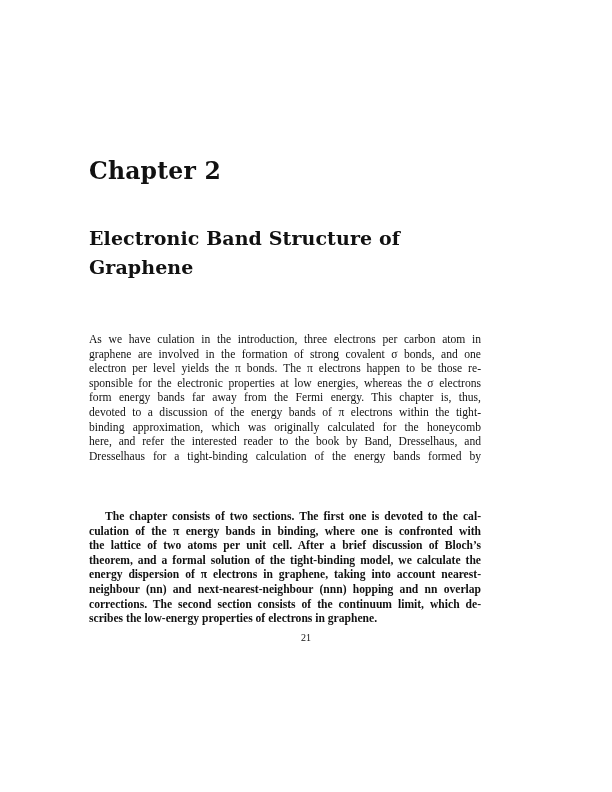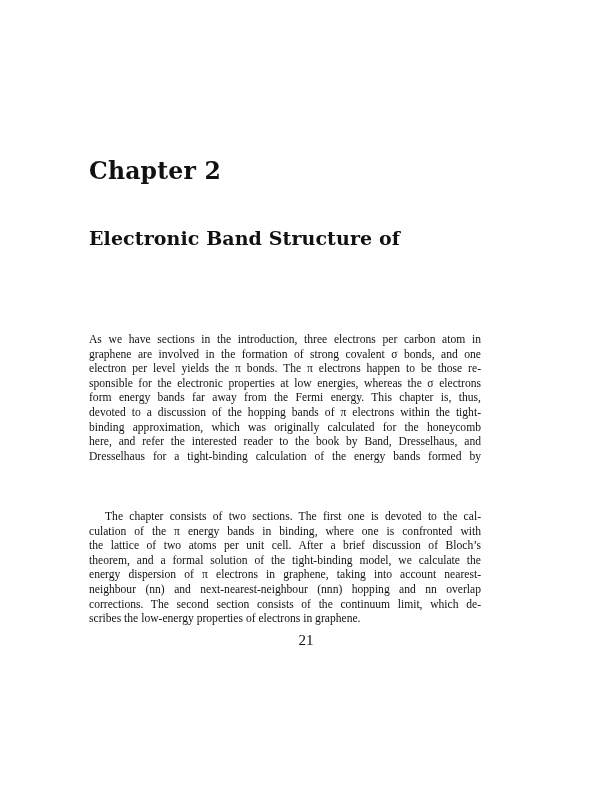--- a/index.html
+++ b/index.html
@@ -2,43 +2,44 @@
 <html><head>
   <meta charset="utf-8">
   <style>
     html, body { margin: 0; padding: 0; background: #ffffff; }
     body { width: 612px; height: 792px; position: relative; overflow: hidden; font-family: "DejaVu Serif", "Liberation Serif", serif; color: #111; }
     .page { position: absolute; left: 0; top: 0; width: 612px; height: 792px; background: #fff; }
     .chapter-label { position: absolute; left: 89px; top: 157px; font-family: "DejaVu Serif", serif; font-weight: bold; font-size: 23.5px; letter-spacing: 0.2px; margin: 0; }
     .chapter-title { position: absolute; left: 89px; top: 224px; width: 420px; font-family: "DejaVu Serif", serif; font-weight: bold; font-size: 19px; line-height: 29px; margin: 0; letter-spacing: 0.1px; }
     .body-text { position: absolute; left: 89px; width: 392px; font-family: "Liberation Serif", serif; font-size: 11.6px; line-height: 14.6px; text-align: justify; hyphens: manual; margin: 0; }
     .para1 { top: 333px; }
-    .para2 { top: 510px; text-indent: 16px; }
+    .para2 { top: 510px; text-indent: 16px; font-weight: bold; }
     .body-text .line { display: block; text-align: justify; text-align-last: justify; white-space: nowrap; }
     .body-text .line.last { text-align-last: left; }
-    .page-number { position: absolute; left: 0; width: 612px; top: 632px; text-align: center; font-family: "Liberation Serif", serif; font-size: 15px; }
+    .page-number { position: absolute; left: 0; width: 612px; top: 632px; text-align: center; font-family: "Liberation Serif", serif; font-size: 10px; }
     .para2 .line.first { text-indent: 16px; }
     .para2 { text-indent: 0; }
   </style>
 </head>
 <body>
 
 <div class="page">
   <h1 class="chapter-label">Chapter 2</h1>
   <h2 class="chapter-title">
     <span style="display:block">Electronic Band Structure of</span>
+    <span style="display:block">Graphene</span>
   </h2>
 
   <div class="body-text para1">
-    <span class="line">As we have sections in the introduction, three electrons per carbon atom in</span>
+    <span class="line">As we have culation in the introduction, three electrons per carbon atom in</span>
     <span class="line">graphene are involved in the formation of strong covalent σ bonds, and one</span>
     <span class="line">electron per level yields the π bonds. The π electrons happen to be those re-</span>
     <span class="line">sponsible for the electronic properties at low energies, whereas the σ electrons</span>
     <span class="line">form energy bands far away from the Fermi energy. This chapter is, thus,</span>
-    <span class="line">devoted to a discussion of the hopping bands of π electrons within the tight-</span>
+    <span class="line">devoted to a discussion of the energy bands of π electrons within the tight-</span>
     <span class="line">binding approximation, which was originally calculated for the honeycomb</span>
     <span class="line">here, and refer the interested reader to the book by Band, Dresselhaus, and</span>
     <span class="line">Dresselhaus for a tight-binding calculation of the energy bands formed by</span>
   </div>
 
   <div class="body-text para2">
     <span class="line first">The chapter consists of two sections. The first one is devoted to the cal-</span>
     <span class="line">culation of the π energy bands in binding, where one is confronted with</span>
     <span class="line">the lattice of two atoms per unit cell. After a brief discussion of Bloch’s</span>
     <span class="line">theorem, and a formal solution of the tight-binding model, we calculate the</span>

